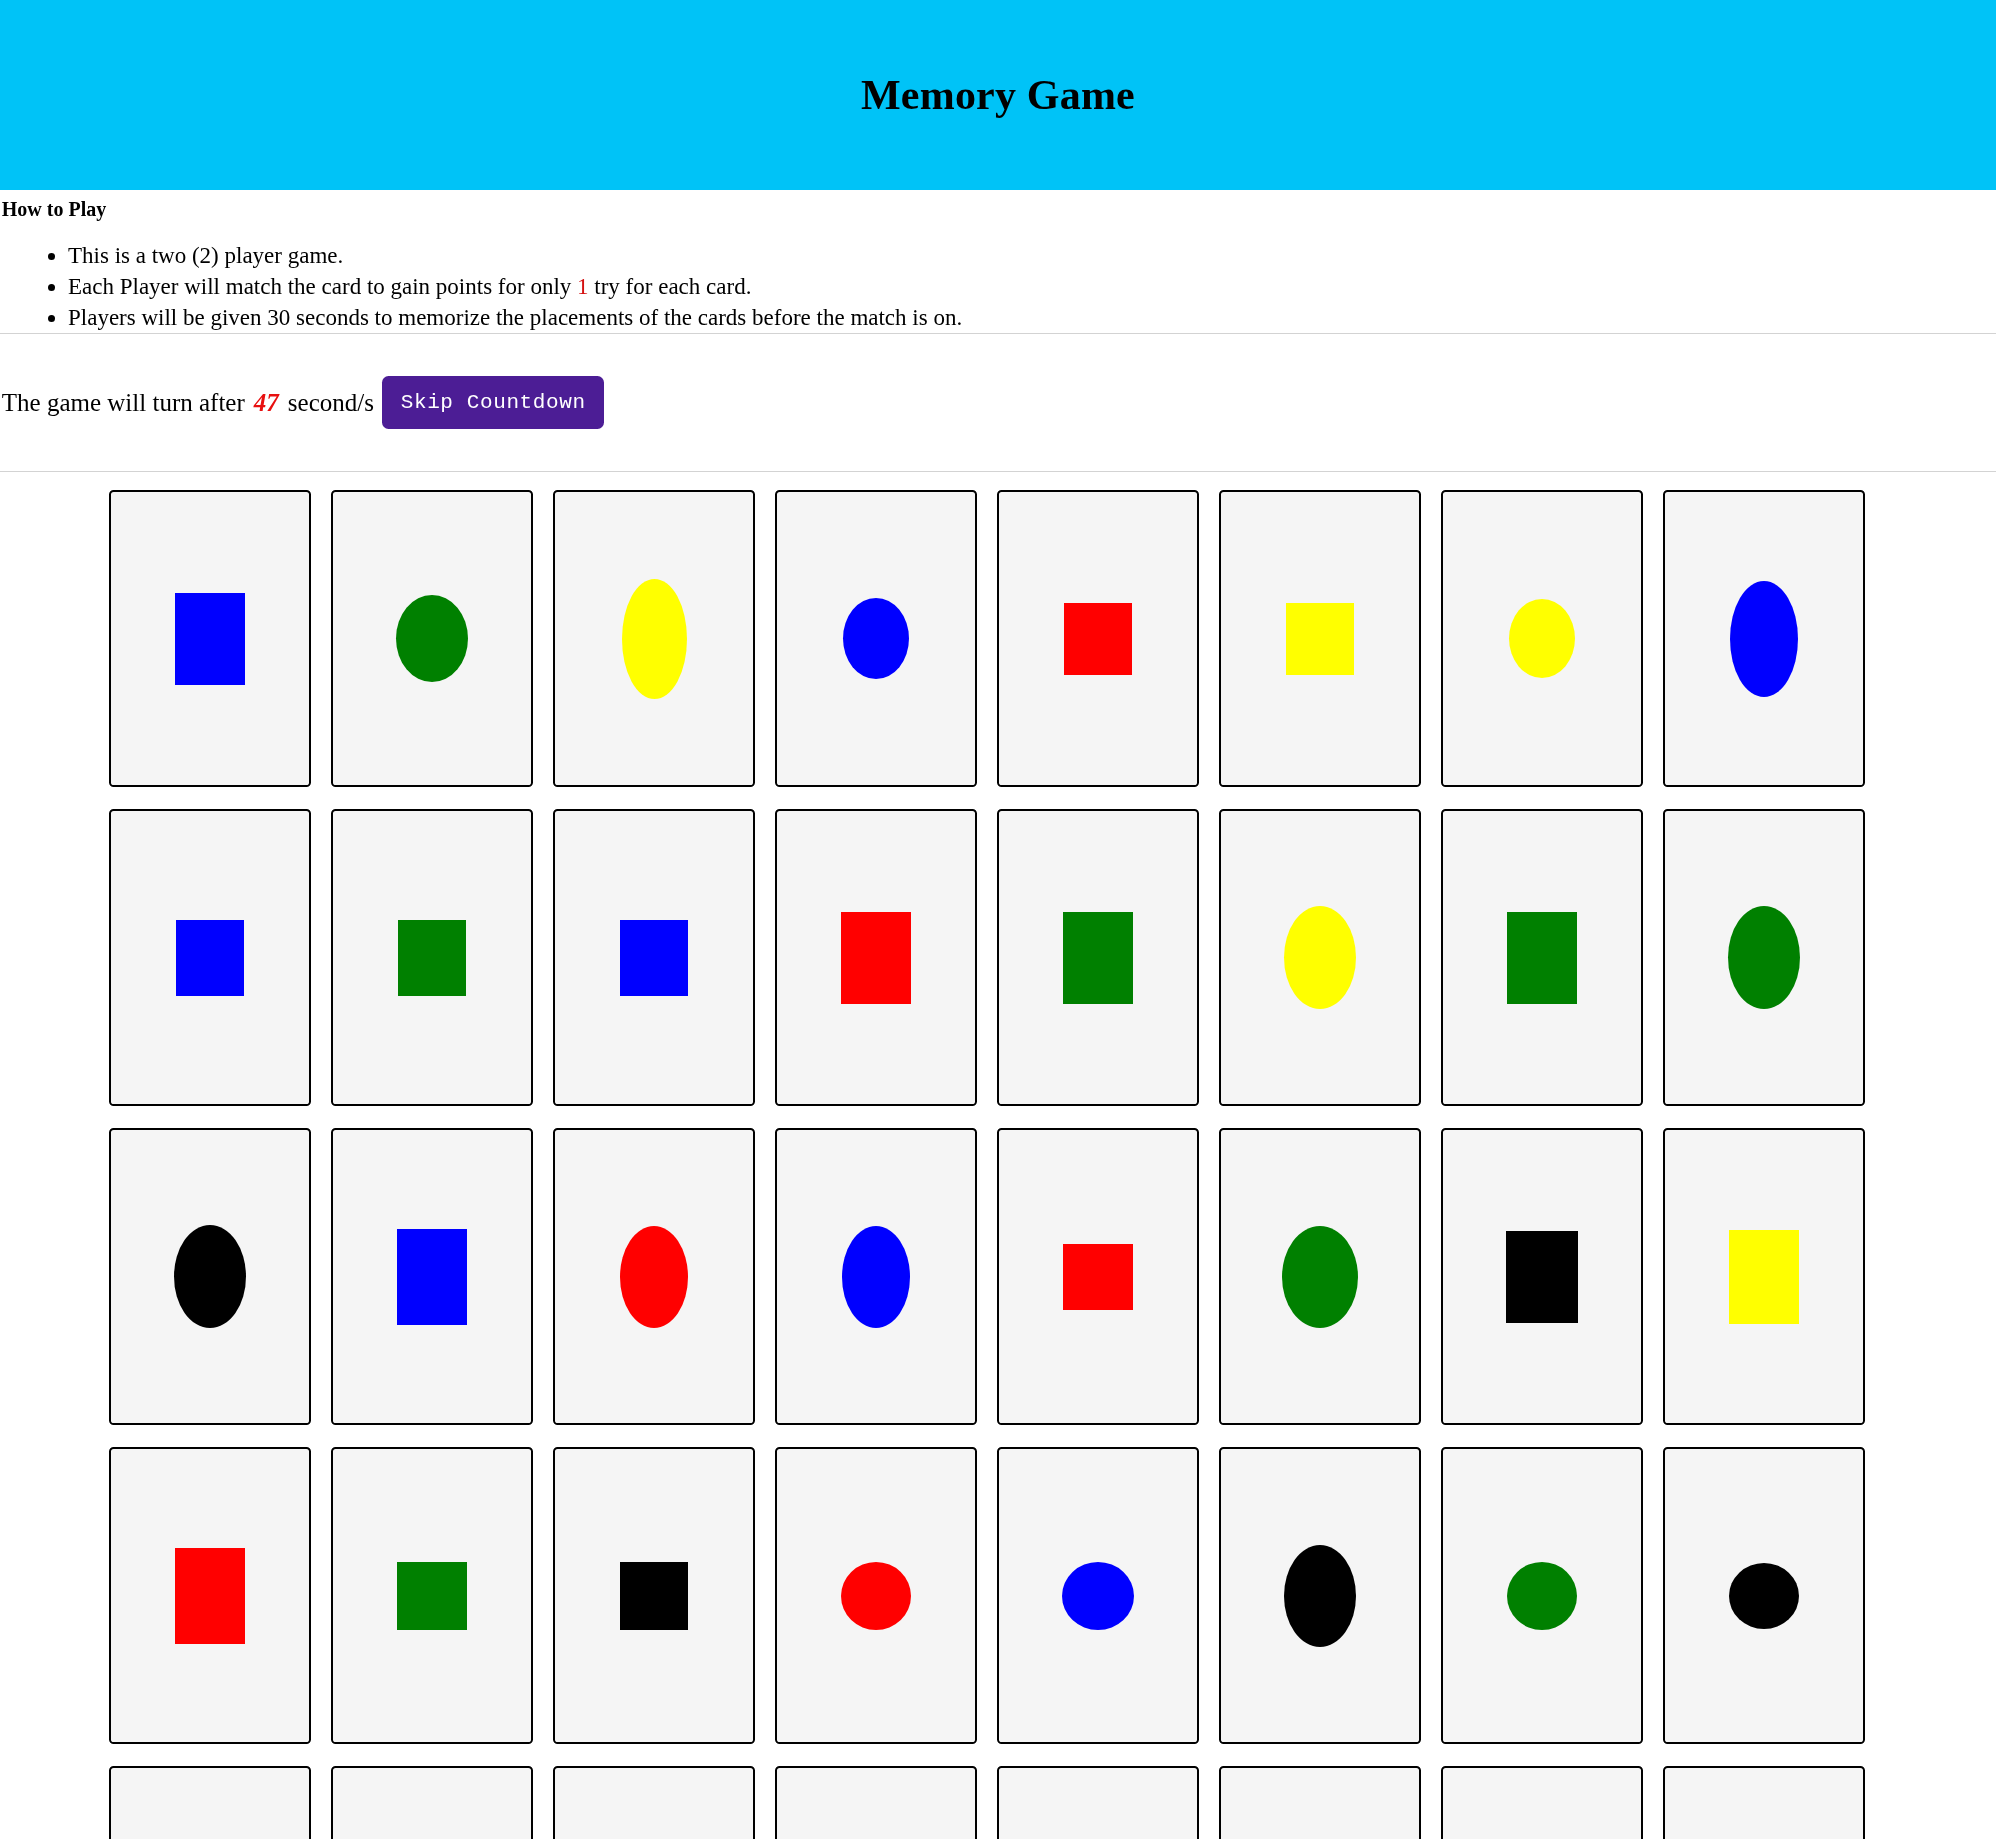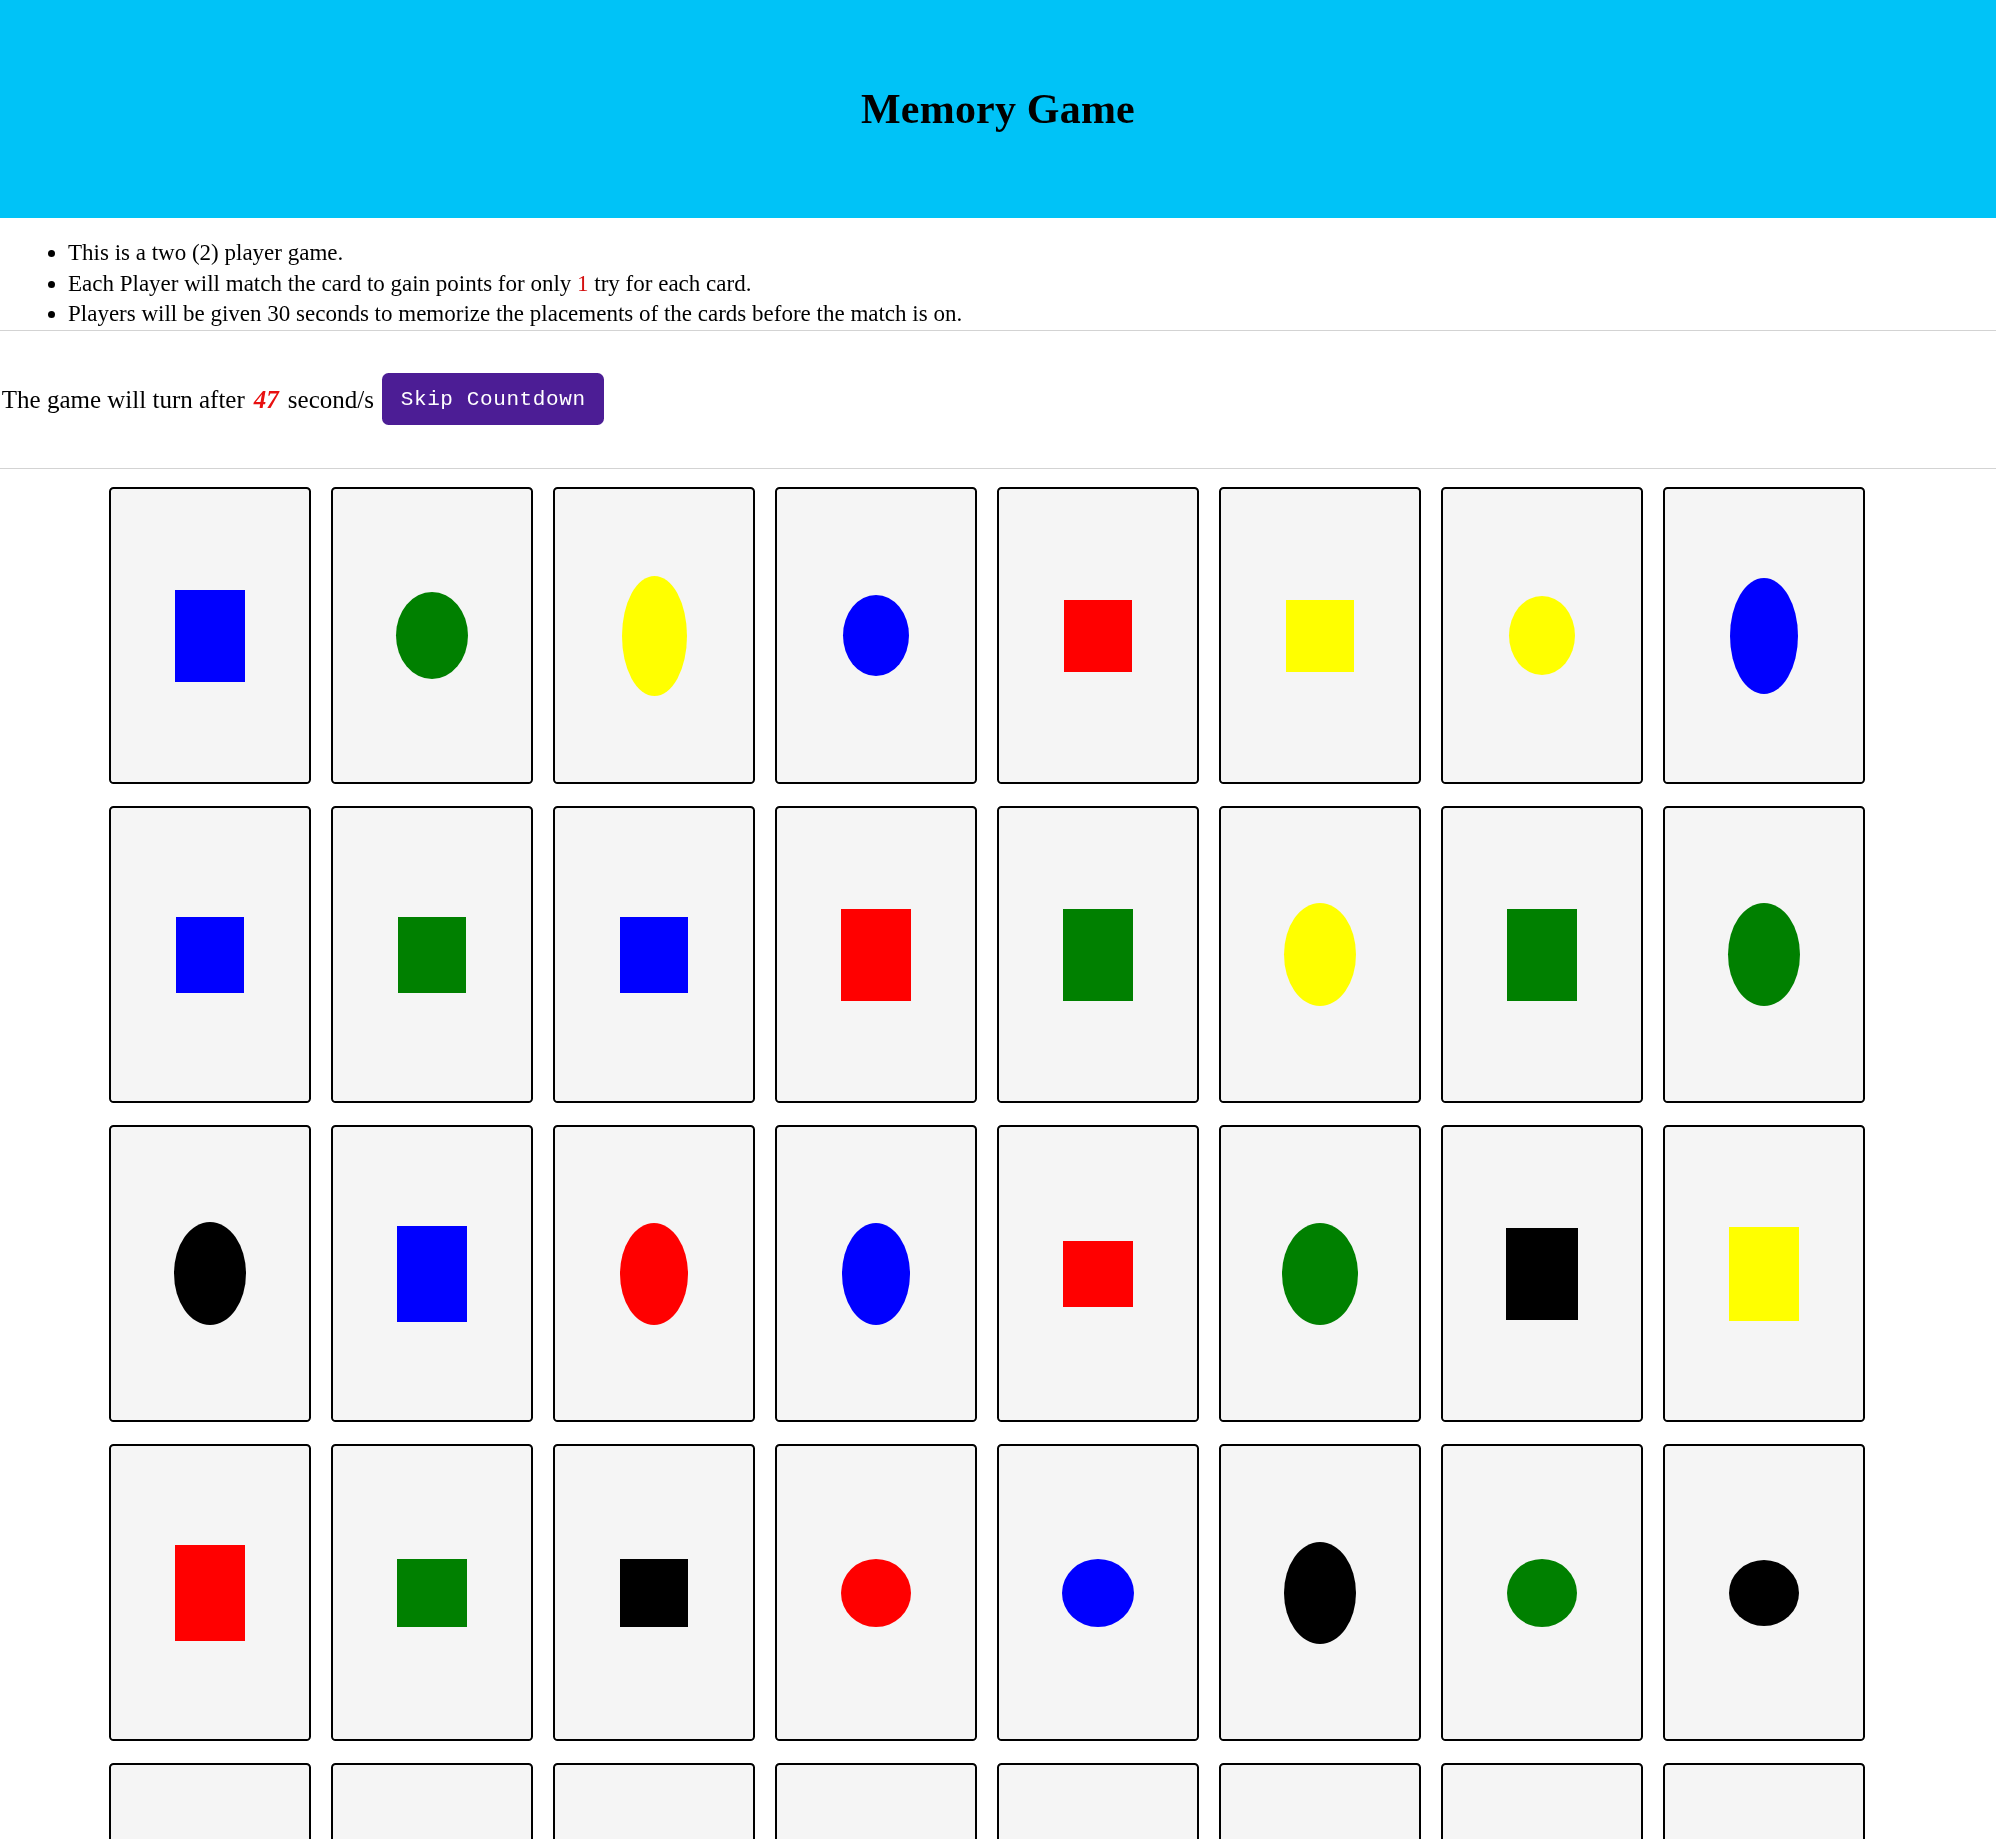--- a/index.html
+++ b/index.html
@@ -12,21 +12,21 @@
   }
   body {
     width: 1996px;
     min-height: 1839px;
     overflow: hidden;
   }
 
   
   .banner {
     width: 100%;
-    height: 218px;
+    height: 190px;
     background: #00c3f7;
     display: flex;
     align-items: center;
     justify-content: center;
   }
   .banner-title {
     font-family: "Liberation Serif", serif;
     font-size: 42px;
     font-weight: bold;
     color: #000000;
@@ -137,20 +137,21 @@
   .shape.ellipse { border-radius: 50%; }
 </style>
 </head>
 <body>
 
 <div class="banner">
   <h1 class="banner-title">Memory Game</h1>
 </div>
 
 <section class="howto">
+  <h3 class="howto-title">How to Play</h3>
   <ul class="howto-list" id="rules-list">
       <li><span>This is a two (2) player game.</span></li>
       <li><span>Each Player will match the card to gain points for only </span><span class="accent-num">1</span><span> try for each card.</span></li>
       <li><span>Players will be given 30 seconds to memorize the placements of the cards before the match is on.</span></li>
     </ul>
 </section>
 
 <hr class="hr">
 
 <section class="countdown-wrap">

